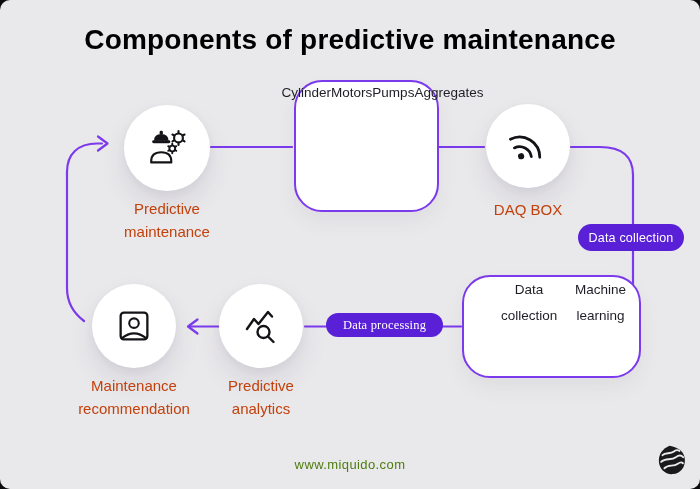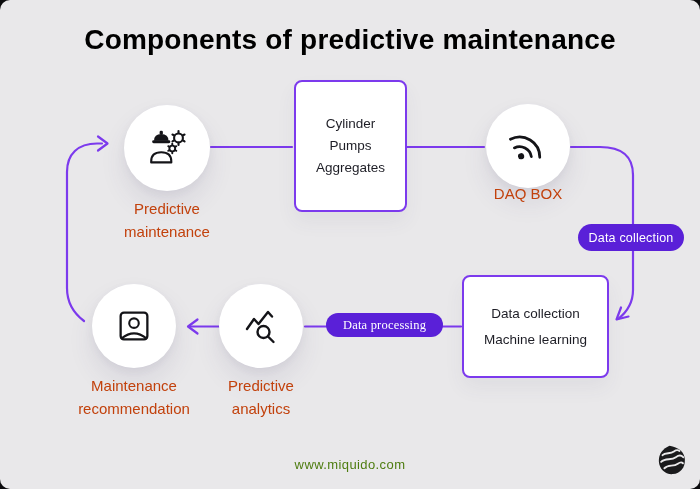--- a/index.html
+++ b/index.html
@@ -27,41 +27,42 @@
     display:flex;align-items:center;justify-content:center;
     box-shadow:0 14px 26px rgba(70,60,110,.10),0 3px 8px rgba(70,60,110,.06);
     z-index:2;
   }
   .c-pm{left:124px;top:105px;width:86px;height:86px;}
   .c-daq{left:486px;top:104px;width:84px;height:84px;}
   .c-ana{left:219px;top:284px;width:84px;height:84px;}
   .c-mnt{left:92px;top:284px;width:84px;height:84px;}
   .list-box{
     position:absolute;background:#ffffff;
-    border:2px solid #7c3aed;border-radius:8px;
-    display:flex;flex-direction:column;justify-content:center;
+    border:2px solid #7c3aed;border-radius:28px;
+    display:flex;flex-direction:row;justify-content:center;
     text-align:center;color:#1e1e26;z-index:2;
     box-shadow:0 10px 20px rgba(70,60,110,.06);
+    padding-left:32px;
   }
   .components{left:294px;top:80px;width:109px;height:128px;font-size:13.5px;line-height:22px;}
   .odin{left:462px;top:275px;width:143px;height:99px;font-size:13.5px;line-height:26px;}
   .badge{
     position:absolute;background:#5a20d8;color:#ffffff;
     border-radius:14px;display:flex;align-items:center;justify-content:center;
     font-size:12.5px;letter-spacing:.2px;z-index:3;
   }
   .b-dc{left:578px;top:224px;width:106px;height:27px;}
   .b-dp{left:326px;top:313px;width:117px;height:24px;font-family:Liberation Serif, serif;}
   .node-label{
     position:absolute;text-align:center;color:#c2410c;
     font-size:15px;line-height:23px;font-weight:500;z-index:2;
   }
   .node-label span{display:block;}
   .l-pm{left:77px;top:197px;width:180px;}
-  .l-daq{left:438px;top:182px;width:180px;}
+  .l-daq{left:438px;top:198px;width:180px;}
   .l-ana{left:171px;top:374px;width:180px;}
   .l-mnt{left:34px;top:374px;width:200px;}
   .footer{
     position:absolute;left:0;right:0;top:457px;text-align:center;
     font-size:13px;color:#4d7c0f;letter-spacing:.4px;z-index:2;
   }
   .logo{position:absolute;left:655px;top:442px;z-index:2;}
 </style>
 </head>
 <body>
@@ -116,20 +117,21 @@
       </g>
     </svg>
   </div>
   <div class="node-label l-pm">
     <span>Predictive</span>
     <span>maintenance</span>
   </div>
 
   <div class="list-box components">
     <div>Cylinder</div>
+    <div>Motors</div>
     <div>Pumps</div>
     <div>Aggregates</div>
   </div>
 
   <div class="circle c-daq">
     <svg width="44" height="44" viewBox="0 0 48 48">
       <g stroke="#141418" fill="none" stroke-width="3" stroke-linecap="round" transform="rotate(-8 24 24)">
         <circle cx="15" cy="34" r="3.4" fill="#141418" stroke="none"></circle>
         <path d="M 9 24 A 13 13 0 0 1 26 36"></path>
         <path d="M 6 14 A 22 22 0 0 1 35 38"></path>

